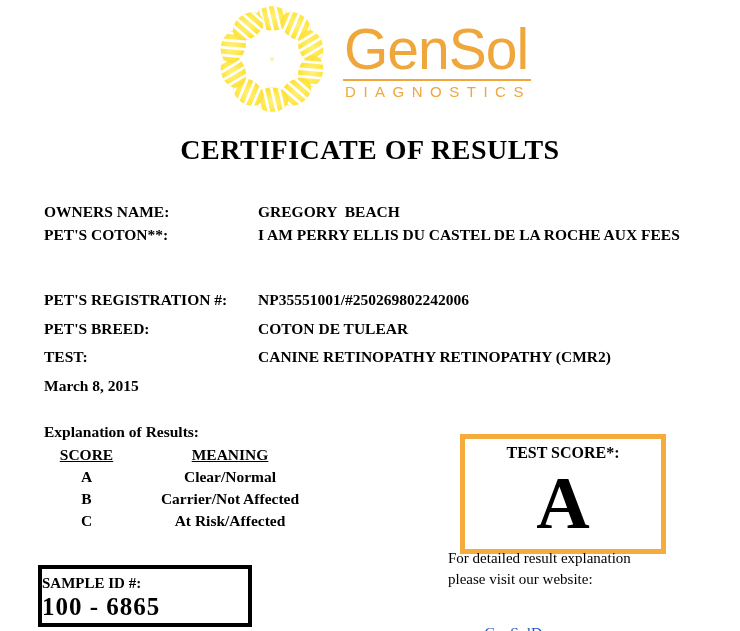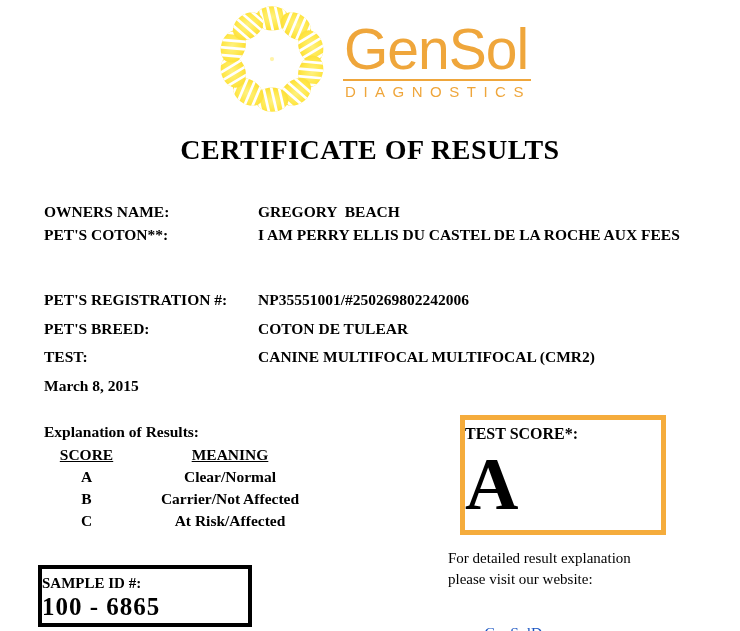--- a/index.html
+++ b/index.html
@@ -63,24 +63,24 @@
   .exp-heading{line-height:24px;}
   .exp-row{display:flex;line-height:22px;}
   .col-score{flex:0 0 85px;text-align:center;}
   .col-meaning{flex:0 0 170px;margin-left:16px;text-align:center;}
   .exp-row.header .col-score,
   .exp-row.header .col-meaning{text-decoration:underline;}
   .exp-row.header .col-score{flex-basis:85px;}
   .exp-body .exp-row{font-weight:bold;}
   
   .score-box{
-    position:absolute;left:460px;top:415px;width:206px;height:120px;
+    position:absolute;left:460px;top:434px;width:206px;height:120px;
     border:5px solid var(--box-border);
     background:#fff;
-    text-align:left;
+    text-align:center;
   }
   .score-label{font-size:16px;font-weight:bold;margin-top:5px;}
   .score-value{font-size:74px;font-weight:bold;line-height:78px;margin-top:2px;}
   
   .website-note{
     position:absolute;left:448px;top:548px;width:230px;
     font-size:15px;line-height:21px;
   }
   .website-link{
     display:inline-block;margin-top:32px;
@@ -158,21 +158,21 @@
     <div class="frow tall">
       <span class="flabel">PET'S REGISTRATION #:</span>
       <span class="fvalue">NP35551001/#250269802242006</span>
     </div>
     <div class="frow tall">
       <span class="flabel">PET'S BREED:</span>
       <span class="fvalue">COTON DE TULEAR</span>
     </div>
     <div class="frow tall">
       <span class="flabel">TEST:</span>
-      <span class="fvalue">CANINE MULTIFOCAL MULTIFOCAL (CMR2)</span>
+      <span class="fvalue">CANINE RETINOPATHY RETINOPATHY (CMR2)</span>
     </div>
     <div class="frow tall">
       <span class="fvalue">March 8, 2015</span>
     </div>
   </section>
 
   <section class="explanation">
     <div class="exp-heading">Explanation of Results:</div>
     <div class="exp-row header">
       <span class="col-score">SCORE</span>

